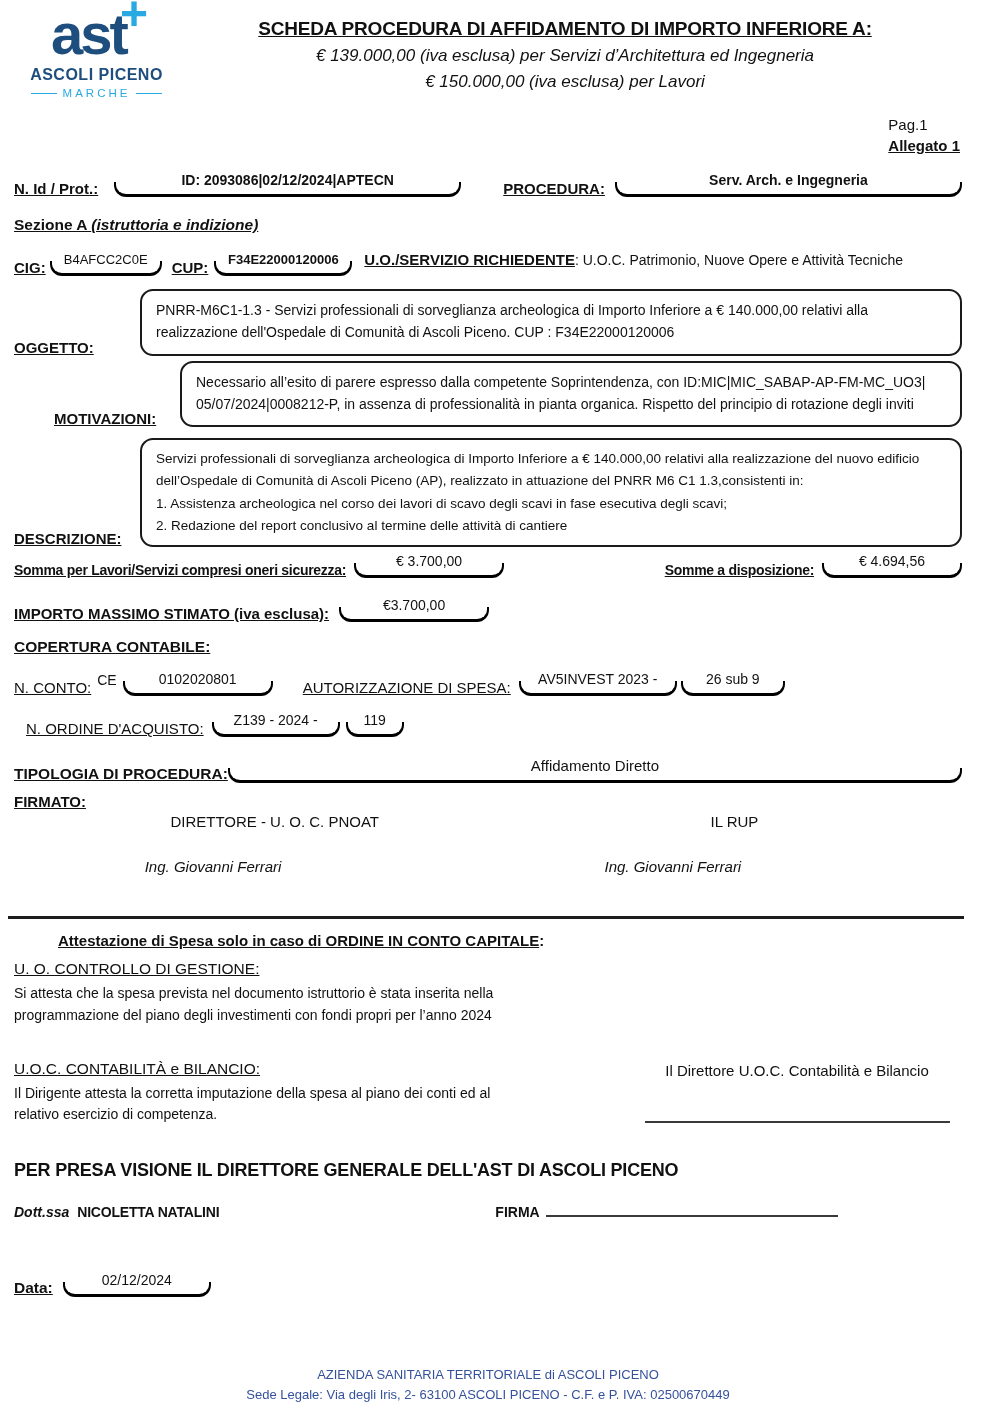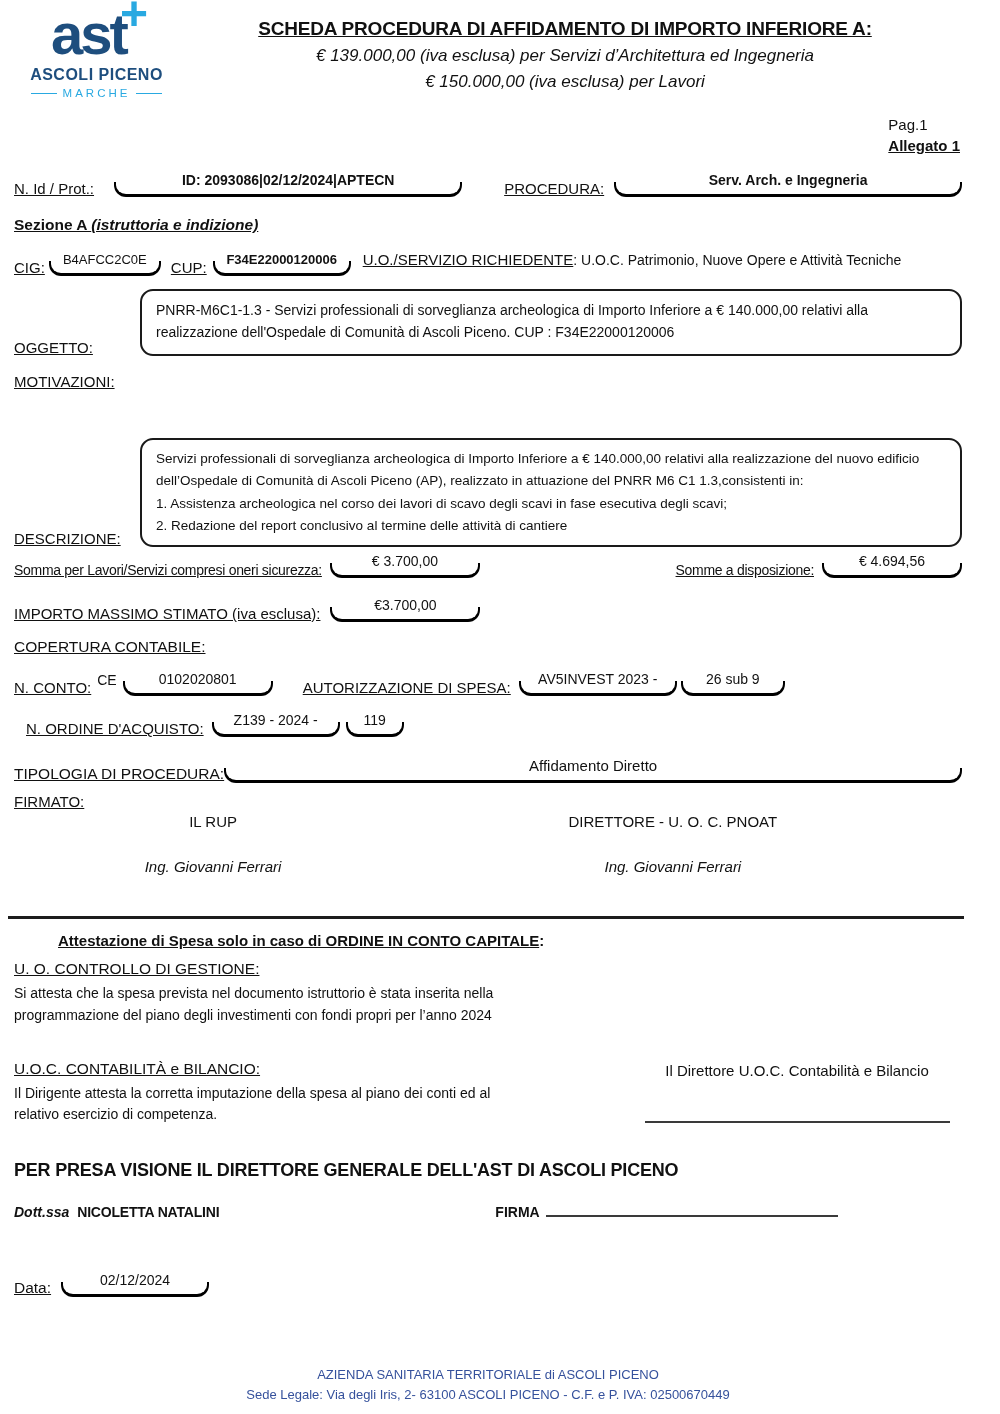--- a/index.html
+++ b/index.html
@@ -22,21 +22,21 @@
   .logo-rule { display:inline-block; width:26px; border-top:1.5px solid #29a9e1; height:0; }
 
   .title-wrap { position:absolute; left:160px; top:18px; width:810px; text-align:center; }
   .doc-title { font-size:19px; font-weight:bold; text-decoration:underline; letter-spacing:-0.2px; }
   .doc-sub { font-size:17px; font-style:italic; margin-top:6px; }
 
   .pag-wrap { position:absolute; right:40px; top:116px; text-align:left; font-size:15px; }
   .allegato { font-weight:bold; text-decoration:underline; margin-top:4px; }
 
   
-  .lbl { font-weight:normal; text-decoration:underline; font-size:15px; white-space:nowrap; }
+  .lbl { font-weight:bold; text-decoration:underline; font-size:15px; white-space:nowrap; }
   .lbl-reg { font-weight:normal; text-decoration:underline; font-size:15px; white-space:nowrap; }
   .bracket { position:relative; display:inline-block; text-align:center; padding:0 12px 9px 12px; }
   .bracket::after { content:""; position:absolute; left:0; right:0; bottom:0; height:12px;
     border-left:2px solid #000; border-right:2px solid #000; border-bottom:3px solid #000;
     border-radius:0 0 12px 12px; }
   .rbox { border:2px solid #1a1a1a; border-radius:13px; padding:8px 14px; font-size:14px; line-height:1.6; }
   .row { display:flex; align-items:flex-end; }
 
   
   .id-row .bracket { width:405px; font-weight:bold; font-size:14px; }
@@ -109,21 +109,24 @@
 </div>
 
 <div class="sec row" style="top:289px;">
   <span class="lbl lblcol">OGGETTO:</span>
   <div class="rbox" style="flex:1; min-height:67px;">
     <span>PNRR-M6C1-1.3 - Servizi professionali di sorveglianza archeologica di Importo Inferiore a € 140.000,00 relativi alla realizzazione dell'Ospedale di Comunità di Ascoli Piceno. CUP : F34E22000120006</span>
   </div>
 </div>
 
 <div class="sec row" style="top:361px;">
-  <span class="lbl lblcol" style="padding-top:12px;">MOTIVAZIONI:</span>
+  <span class="lbl lblcol" style="padding-top:12px;margin-left:40px;">MOTIVAZIONI:</span>
+  <div class="rbox" style="flex:1; min-height:66px;">
+    <span>Necessario all’esito di parere espresso dalla competente Soprintendenza, con ID:MIC|MIC_SABAP-AP-FM-MC_UO3| 05/07/2024|0008212-P, in assenza di professionalità in pianta organica. Rispetto del principio di rotazione degli inviti</span>
+  </div>
 </div>
 
 <div class="sec row" style="top:438px;">
   <span class="lbl lblcol" style="padding-top:12px;">DESCRIZIONE:</span>
   <div class="rbox" style="flex:1; min-height:98px; font-size:13.5px; line-height:1.65;">
     <div>Servizi professionali di sorveglianza archeologica di Importo Inferiore a € 140.000,00 relativi alla realizzazione del nuovo edificio dell’Ospedale di Comunità di Ascoli Piceno (AP), realizzato in attuazione del PNRR M6 C1 1.3,consistenti in:</div>
     <div>1. Assistenza archeologica nel corso dei lavori di scavo degli scavi in fase esecutiva degli scavi;</div>
     <div>2. Redazione del report conclusivo al termine delle attività di cantiere</div>
   </div>
 </div>
@@ -160,22 +163,22 @@
 </div>
 
 <div class="sec row" style="top:757px; align-items:flex-end;">
   <span class="lbl" style="font-size:15.5px;">TIPOLOGIA DI PROCEDURA:</span>
   <span class="bracket proc-bracket"><span>Affidamento Diretto</span></span>
 </div>
 
 <div class="sec" style="top:793px;">
   <span class="lbl">FIRMATO:</span>
   <div class="row" style="margin-top:2px;">
+    <div class="fir-col" style="width:55%;">DIRETTORE - U. O. C. PNOAT</div>
     <div class="fir-col" style="width:42%;">IL RUP</div>
-    <div class="fir-col" style="width:55%;">DIRETTORE - U. O. C. PNOAT</div>
   </div>
   <div class="row" style="margin-top:28px;">
     <div class="fir-col" style="width:42%; font-style:italic;">Ing. Giovanni Ferrari</div>
     <div class="fir-col" style="width:55%; font-style:italic;">Ing. Giovanni Ferrari</div>
   </div>
 </div>
 
 <div class="sec thick-hr" style="top:916px; left:8px;"></div>
 
 <div class="sec att-head" style="top:932px;">

